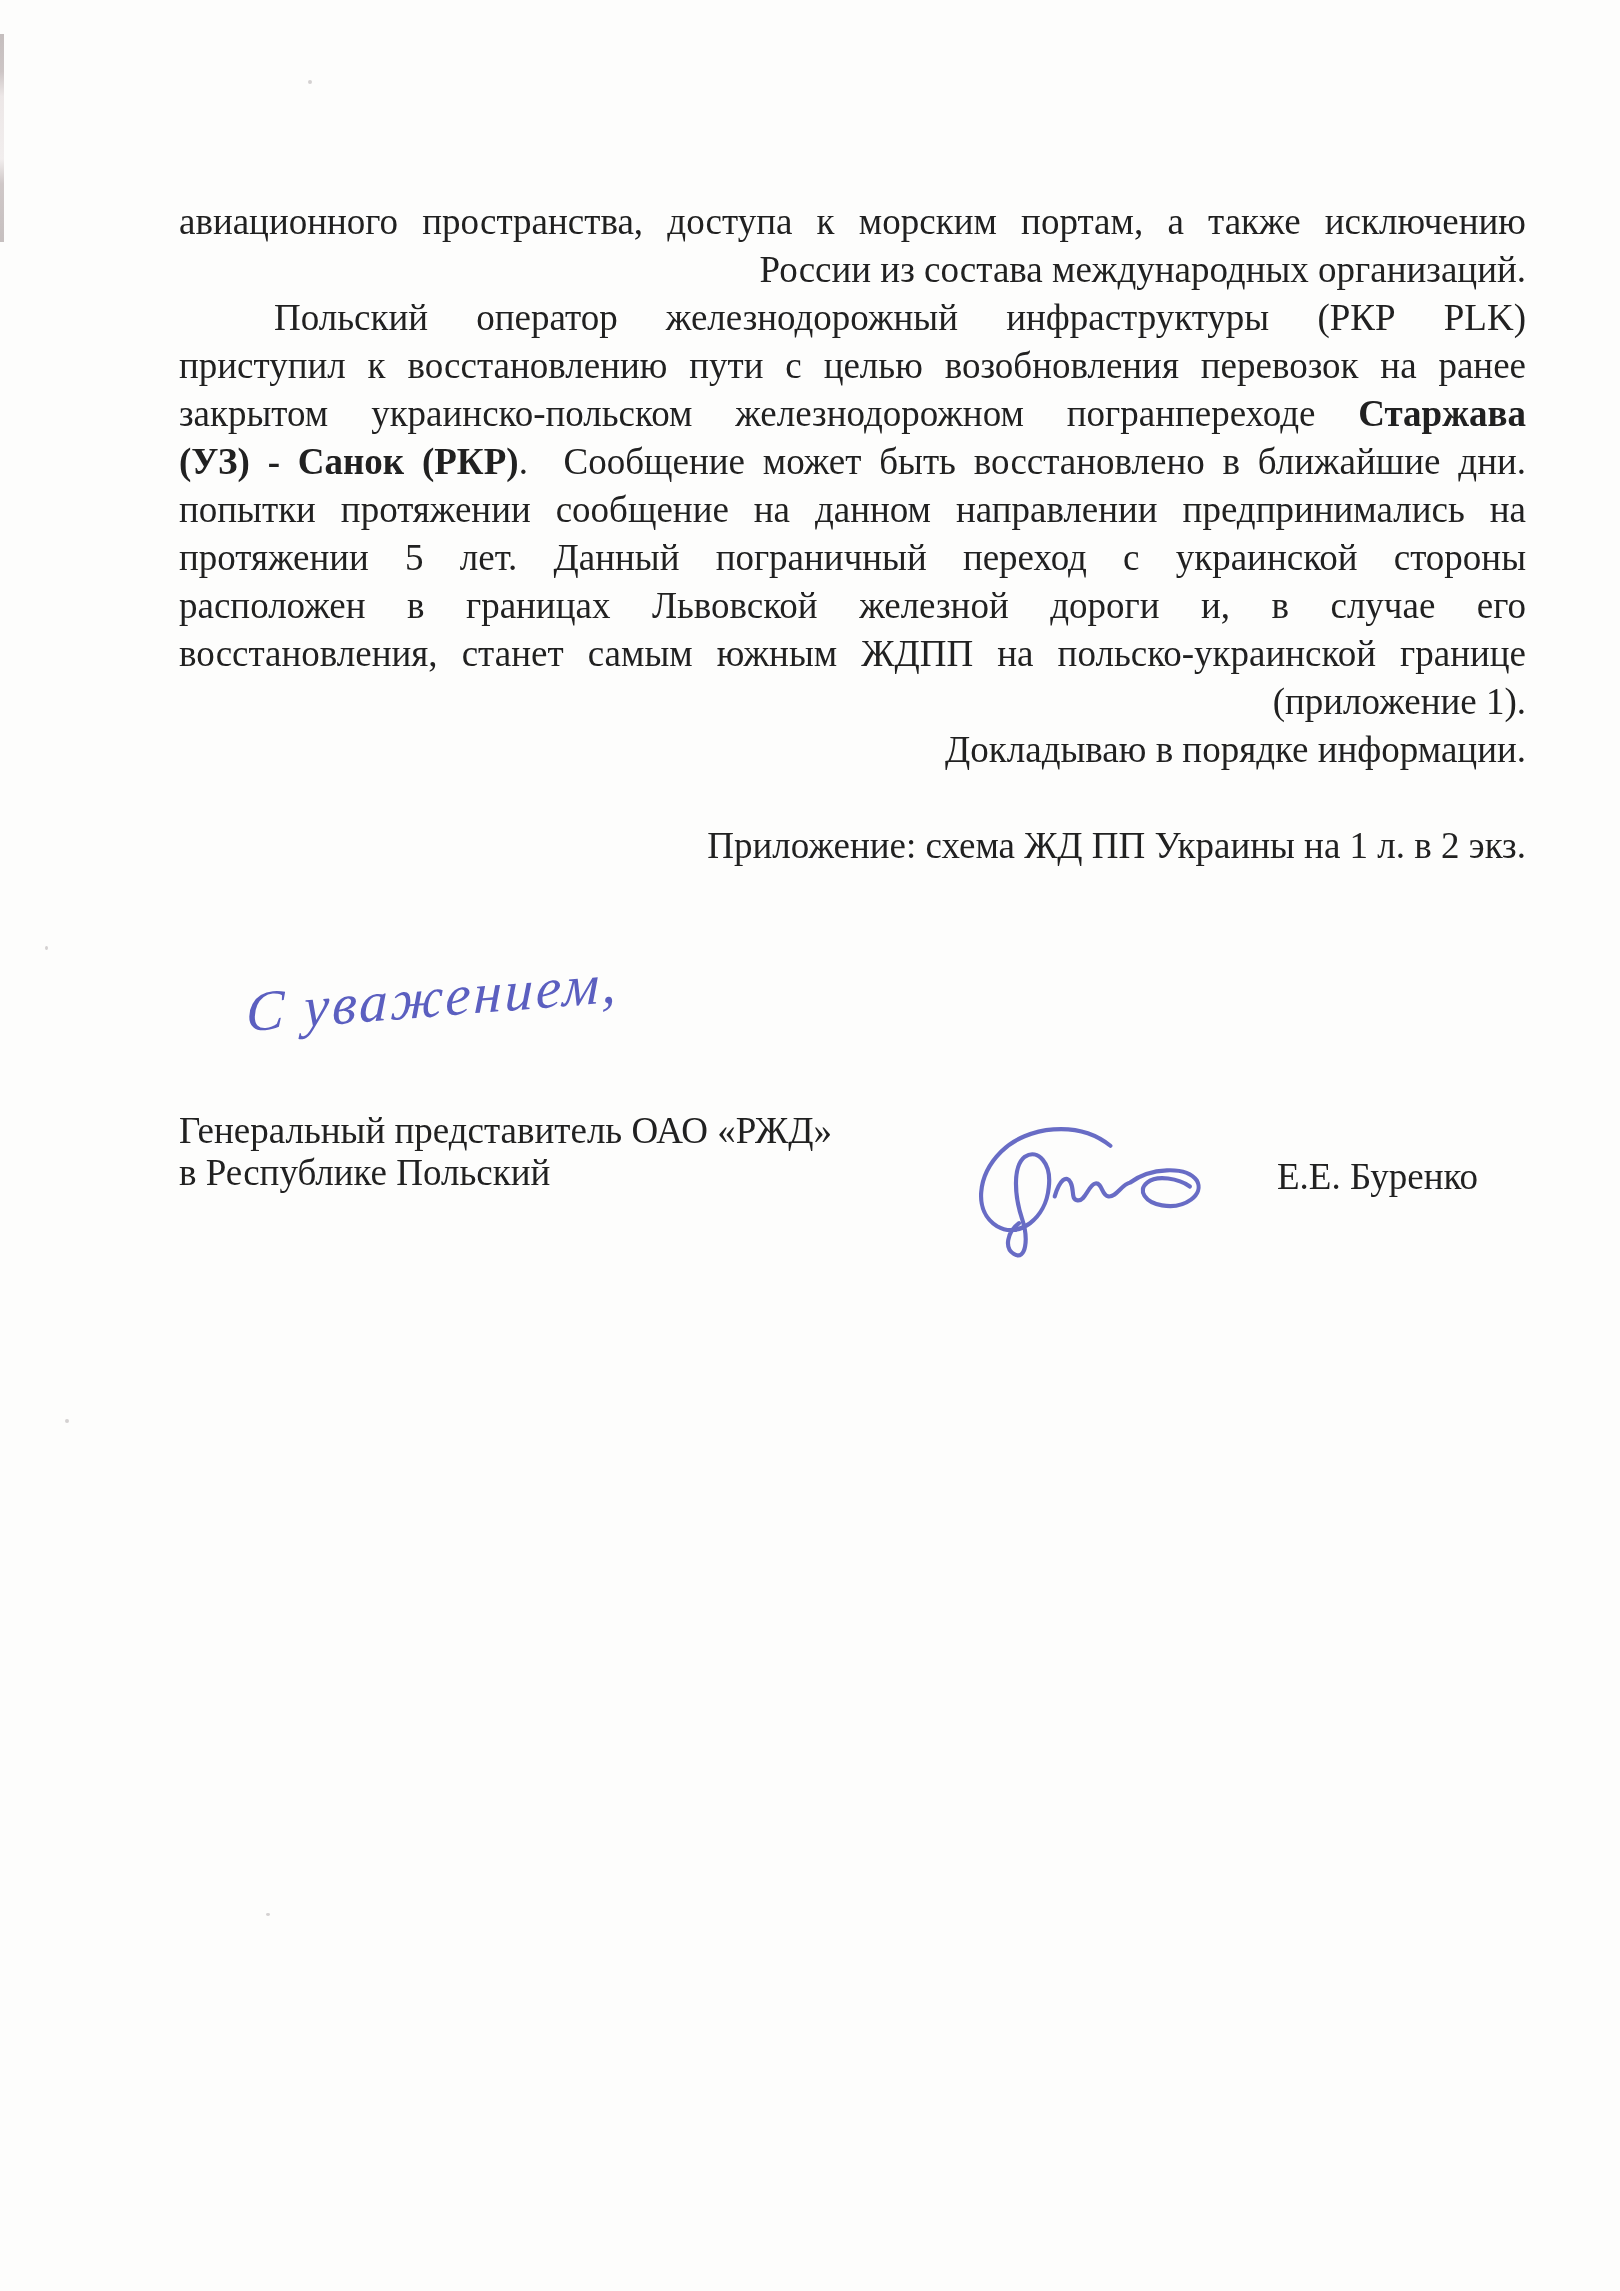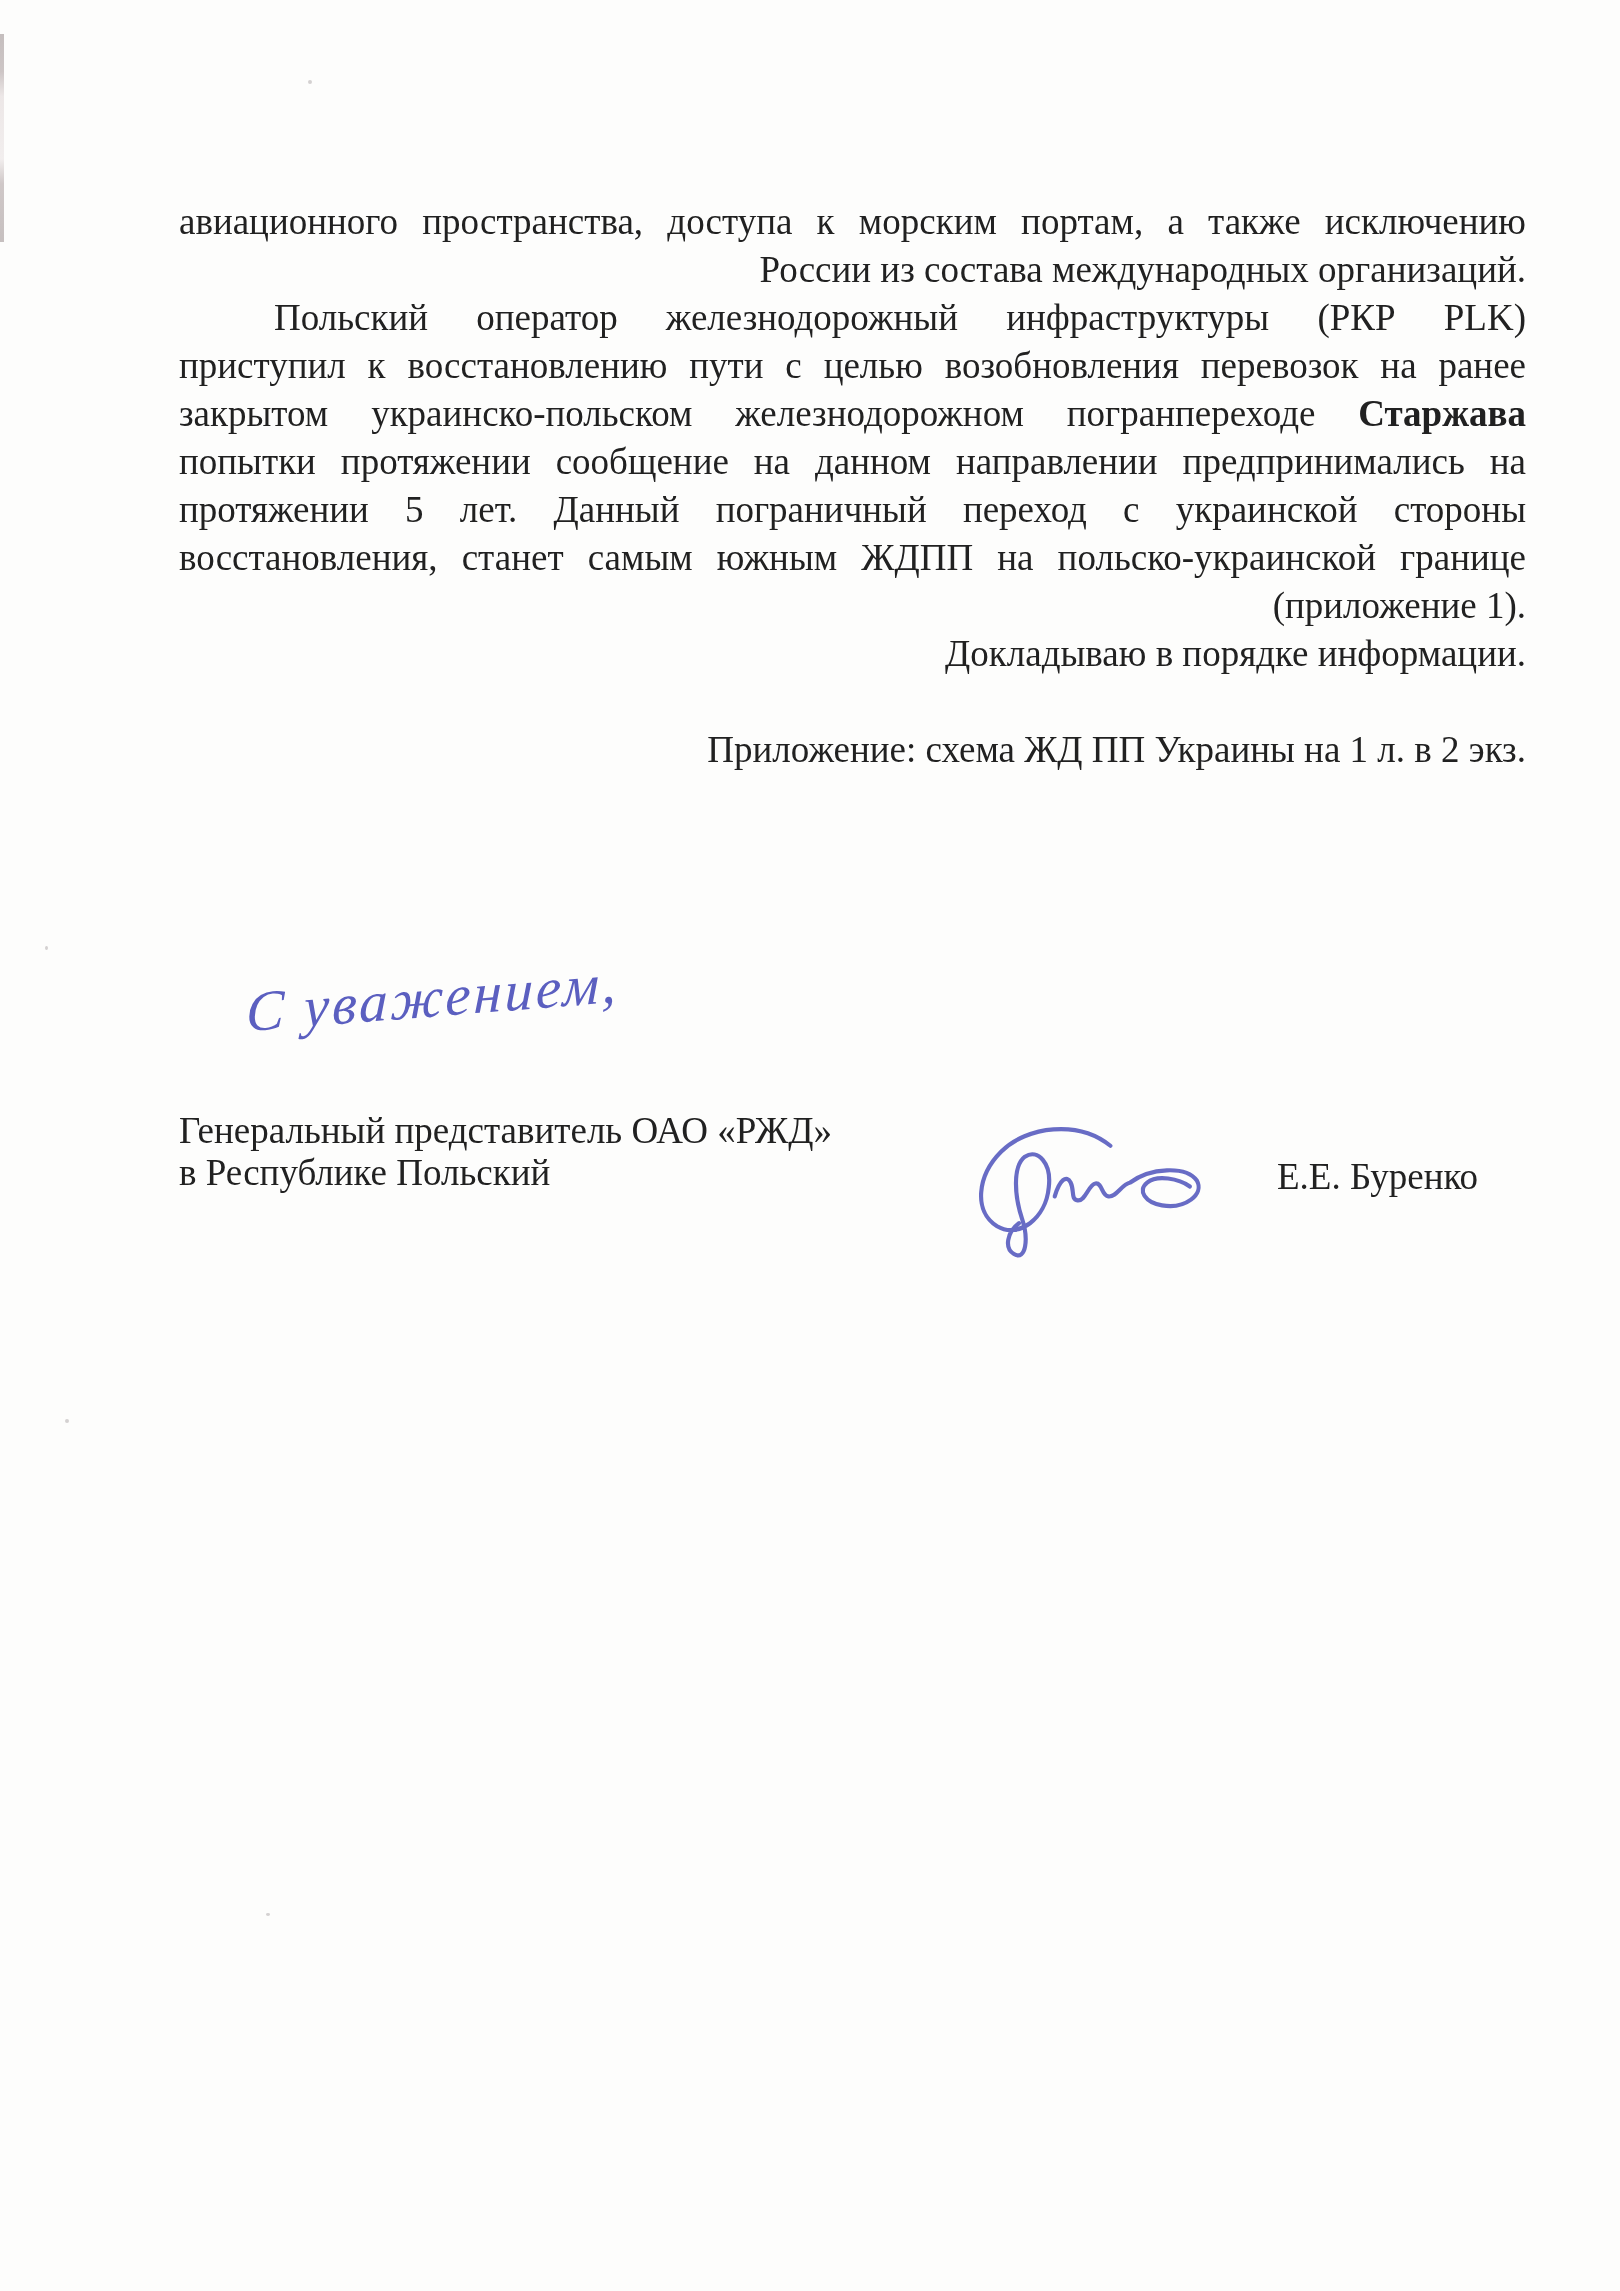--- a/index.html
+++ b/index.html
@@ -123,22 +123,24 @@
 
   <div class="doc-body">
       <div class="paragraph">
         <div class="line justify"><span>авиационного пространства, доступа к морским портам, а также исключению</span></div>
         <div class="line"><span>России из состава международных организаций.</span></div>
       </div>
       <div class="paragraph">
         <div class="line justify indent"><span>Польский оператор железнодорожный инфраструктуры (РКР PLK)</span></div>
         <div class="line justify"><span>приступил к восстановлению пути с целью возобновления перевозок на ранее</span></div>
         <div class="line justify"><span>закрытом украинско-польском железнодорожном погранпереходе </span><span class="bold">Старжава</span></div>
+        <div class="line justify"><span class="bold">(УЗ) - Санок (РКР)</span><span>.&nbsp; Сообщение может быть восстановлено в ближайшие дни.</span></div>
         <div class="line justify"><span>попытки протяжении сообщение на данном направлении предпринимались на</span></div>
         <div class="line justify"><span>протяжении 5 лет. Данный пограничный переход с украинской стороны</span></div>
+        <div class="line justify"><span>расположен в границах Львовской железной дороги и, в случае его</span></div>
         <div class="line justify"><span>восстановления, станет самым южным ЖДПП на польско-украинской границе</span></div>
         <div class="line"><span>(приложение 1).</span></div>
       </div>
       <div class="paragraph">
         <div class="line indent"><span>Докладываю в порядке информации.</span></div>
       </div>
       <div class="paragraph" style="margin-top: 48px;">
         <div class="line indent"><span>Приложение: схема ЖД ПП Украины на 1 л. в 2 экз.</span></div>
       </div>
     </div>

